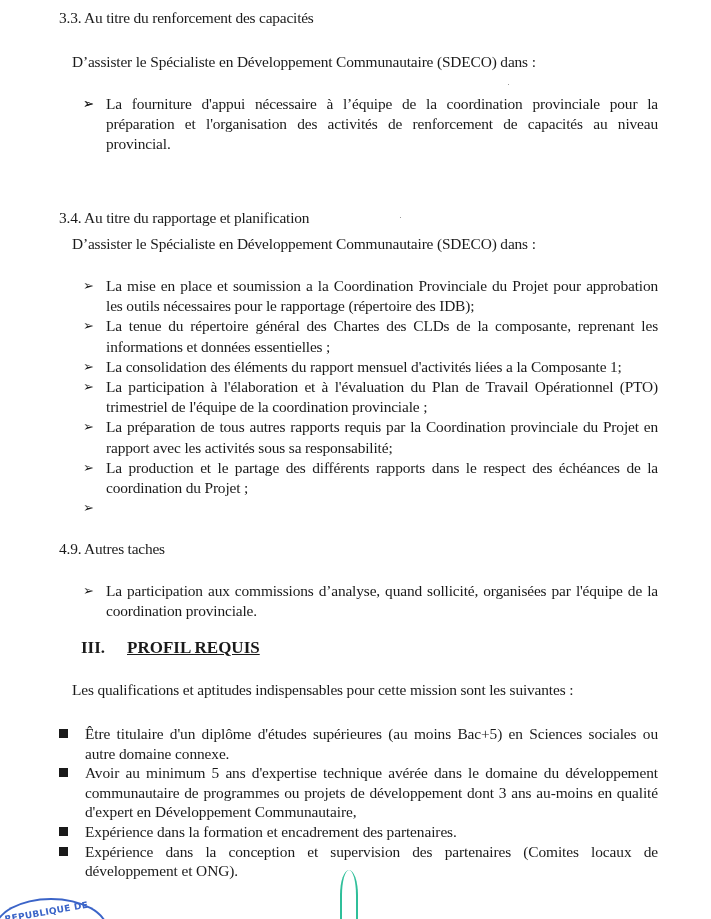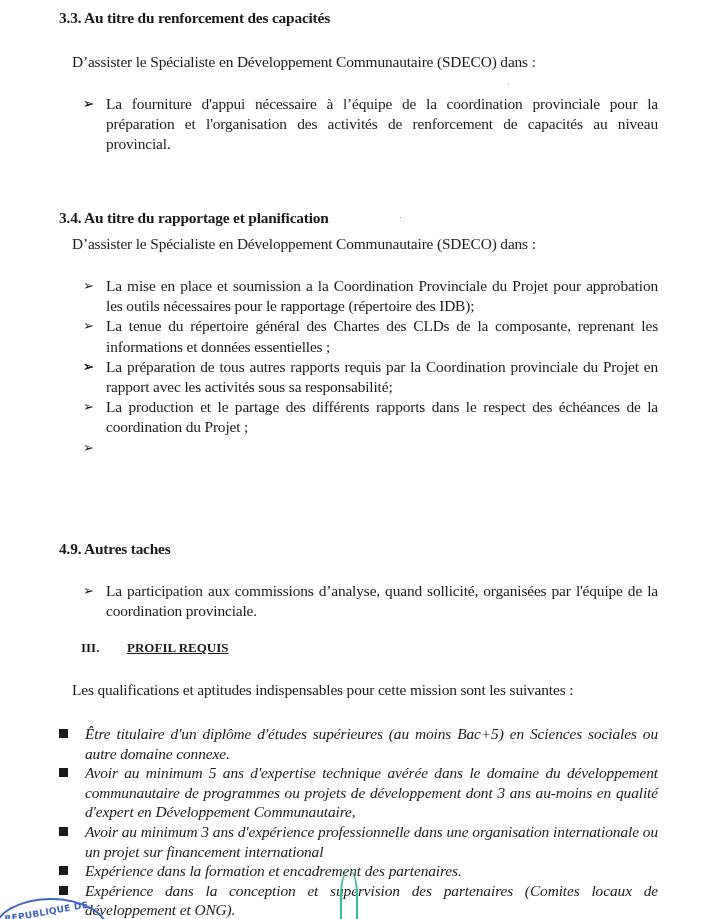--- a/index.html
+++ b/index.html
@@ -2,29 +2,29 @@
 <html><head>
 <meta charset="utf-8">
 <style>
   html, body { margin: 0; padding: 0; background: #ffffff; }
   body {
     width: 711px; height: 919px; position: relative; overflow: hidden;
     font-family: "Liberation Serif", "DejaVu Serif", serif;
     color: #1a1a1a; font-size: 15.4px; line-height: 20px;
   }
   .abs { position: absolute; }
-  .h3 { font-weight: bold; left: 59px; letter-spacing: -0.2px; }
+  .h3 { font-weight: normal; left: 59px; letter-spacing: -0.2px; }
   .para { left: 72px; letter-spacing: -0.15px; }
   .arrow-list { position: absolute; left: 83px; width: 575px; margin: 0; padding: 0; list-style: none; }
   .arrow-list li { position: relative; padding-left: 23px; text-align: justify; line-height: 20.2px; letter-spacing: -0.15px; }
   .arrow-list li .bullet { position: absolute; left: 0; top: 0; font-family: "DejaVu Sans", sans-serif; font-size: 13px; }
   .sq-list { position: absolute; left: 59px; width: 599px; margin: 0; padding: 0; list-style: none; }
-  .sq-list li { position: relative; padding-left: 26px; text-align: justify; line-height: 19.6px; letter-spacing: -0.1px; font-style: italic; }
+  .sq-list li { position: relative; padding-left: 26px; text-align: justify; line-height: 19.6px; letter-spacing: -0.1px; }
   .sq-list li .sq { position: absolute; left: 0; top: 5px; width: 9px; height: 9px; background: #1a1a1a; }
-  .section3 { left: 81px; top: 638px; font-weight: bold; font-size: 13px; }
+  .section3 { left: 81px; top: 638px; font-weight: bold; font-size: 17px; }
   .section3 .num { display: inline-block; width: 46px; }
   .section3 .title { text-decoration: underline; }
   .stamp {
     position: absolute; left: -6px; top: 898px; width: 110px; height: 60px;
     border: 2px solid #3b64c8; border-radius: 50%; border-bottom-color: transparent;
   }
   .stamp-text {
     position: absolute; left: 4px; top: 902px; color: #3b64c8;
     font-family: "DejaVu Sans", sans-serif; font-size: 9px; font-weight: bold;
     transform: rotate(-10deg); letter-spacing: 0.3px;
@@ -43,40 +43,39 @@
 <ul class="arrow-list" style="top:94px;">
   <li><span class="bullet">➢</span></li>
   <li><span class="bullet">➢</span><span>La fourniture d'appui nécessaire à l’équipe de la coordination provinciale pour la préparation et l'organisation des activités de renforcement de capacités au niveau provincial.</span></li>
 </ul>
 
 <div class="abs h3" style="top:192px;margin-top:16px;">3.4. Au titre du rapportage et planification</div>
 <div class="abs para" style="top:234px;">D’assister le Spécialiste en Développement Communautaire (SDECO) dans :</div>
 <ul class="arrow-list" style="top:276px;">
   <li><span class="bullet">➢</span><span>La mise en place et soumission a la Coordination Provinciale du Projet pour approbation les outils nécessaires pour le rapportage (répertoire des IDB);</span></li>
   <li><span class="bullet">➢</span><span>La tenue du répertoire général des Chartes des CLDs de la composante, reprenant les informations et données essentielles ;</span></li>
-  <li><span class="bullet">➢</span></li>
-  <li><span class="bullet">➢</span></li>
+  <li><span class="bullet">➢</span><span>La consolidation des éléments du rapport mensuel d'activités liées a la Composante 1;</span></li>
+  <li><span class="bullet">➢</span><span>La participation à l'élaboration et à l'évaluation du Plan de Travail Opérationnel (PTO) trimestriel de l'équipe de la coordination provinciale ;</span></li>
   <li><span class="bullet">➢</span><span>La préparation de tous autres rapports requis par la Coordination provinciale du Projet en rapport avec les activités sous sa responsabilité;</span></li>
   <li><span class="bullet">➢</span><span> La production et le partage des différents rapports dans le respect des échéances de la coordination du Projet ;</span></li>
   <li><span class="bullet">➢</span></li>
 </ul>
 
 <div class="abs h3" style="top:539px;">4.9. Autres taches</div>
 <ul class="arrow-list" style="top:581px;">
   <li><span class="bullet">➢</span><span>La participation aux commissions d’analyse, quand sollicité, organisées par l'équipe de la coordination provinciale.</span></li>
 </ul>
 
 <div class="abs section3">
   <span class="num">III.</span><span class="title">PROFIL REQUIS</span>
 </div>
 <div class="abs para" style="top:680px;text-align:center;">Les qualifications et aptitudes indispensables pour cette mission sont les suivantes :</div>
 <ul class="sq-list" style="top:724px;">
   <li><span class="sq"></span><span>Être titulaire d'un diplôme d'études supérieures (au moins Bac+5) en Sciences sociales ou autre domaine connexe.</span></li>
   <li><span class="sq"></span><span>Avoir au minimum 5 ans d'expertise technique avérée dans le domaine du développement communautaire de programmes ou projets de développement dont 3 ans au-moins en qualité d'expert en Développement Communautaire,</span></li>
-  <li><span class="sq"></span><span>Avoir au minimum 3 ans d'expérience professionnelle dans une organisation internationale ou un projet sur financement international</span></li>
   <li><span class="sq"></span><span>Expérience dans la formation et encadrement des partenaires.</span></li>
   <li><span class="sq"></span><span>Expérience dans la conception et supervision des partenaires (Comites locaux de développement et ONG).</span></li>
 
 </ul>
 
 <div class="stamp"></div>
 <div class="stamp-text">REPUBLIQUE DE</div>
 <div class="signature"></div>
 
 <div class="speck" style="left:508px;top:84px;"></div>

